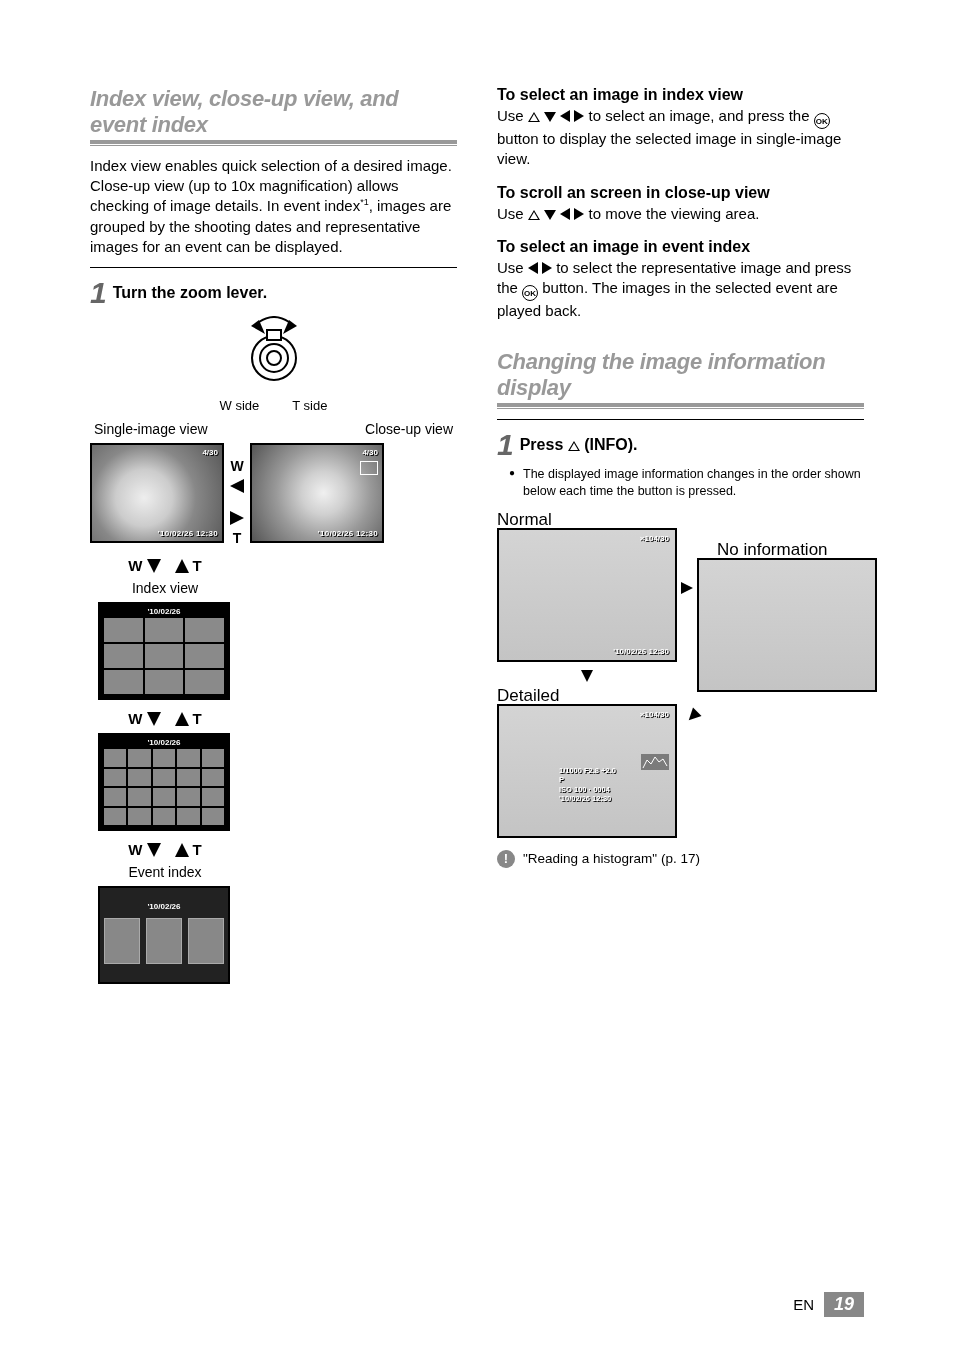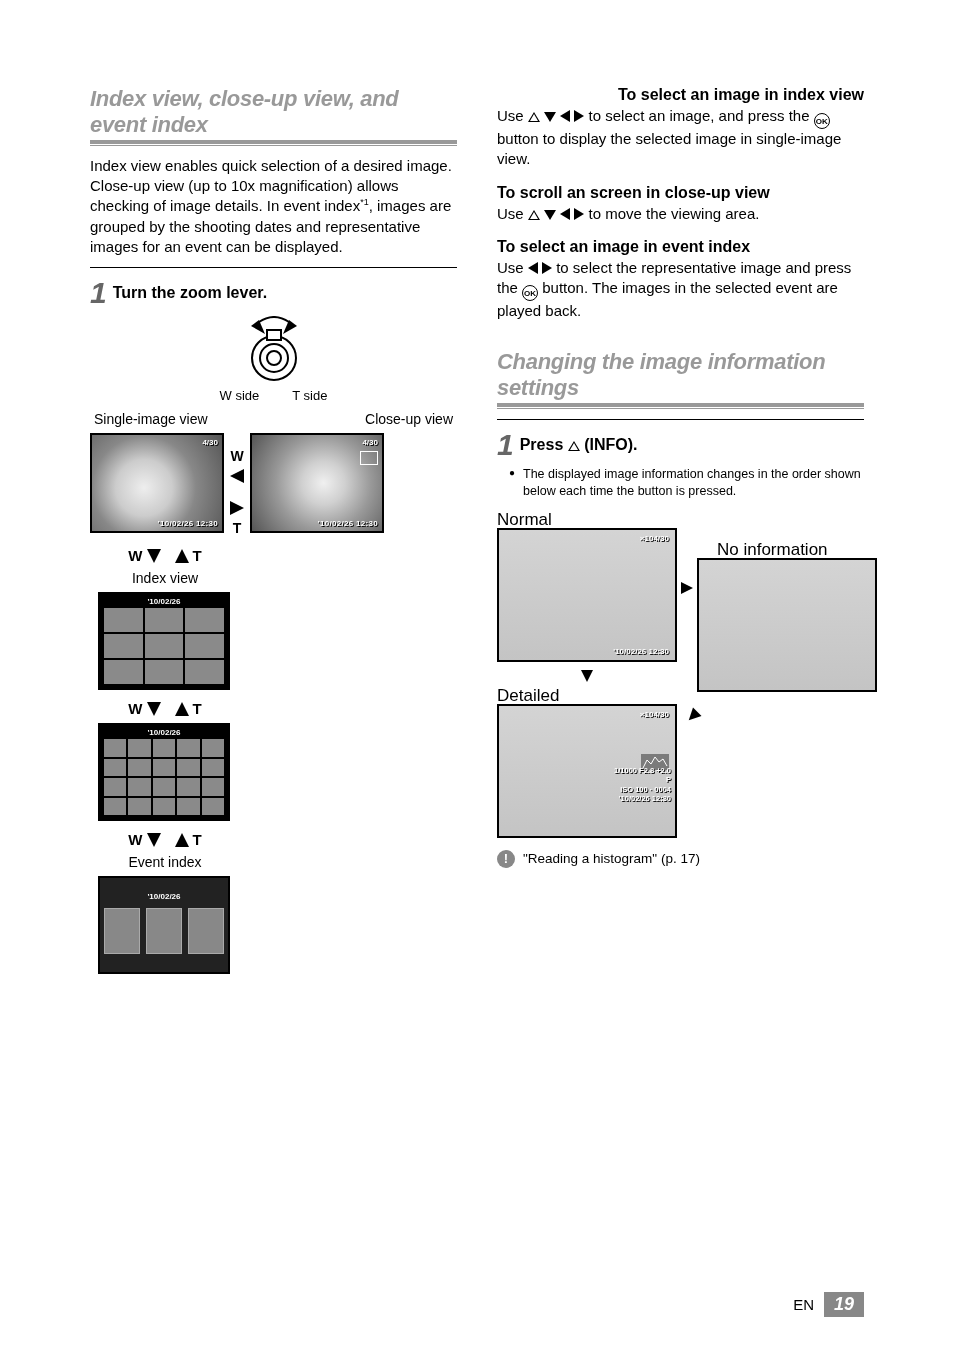--- a/index.html
+++ b/index.html
@@ -10,21 +10,21 @@
   .section-title::after { content:""; position:absolute; left:0; right:0; bottom:-6px; height:1px; background:#999; }
   .body-text { font-size: 15px; line-height: 1.35; margin-bottom: 4px; }
   .footnote { font-size: 12px; line-height: 1.32; padding-left: 14px; text-indent: -14px; }
   .sup { font-size: 9px; vertical-align: super; }
   .hr-thin { border: none; border-top: 1px solid #000; margin: 10px 0 8px 0; }
   .step-line { display:flex; align-items:center; gap:6px; }
   .step-num { font-family: Arial, sans-serif; font-style: italic; font-weight: 900; font-size: 30px; color: #666; }
   .step-text { font-weight: bold; font-size: 16px; }
   .diagram-area { margin-top: 6px; }
   .zoom-dial { display:flex; flex-direction:column; align-items:center; margin-bottom:8px; }
-  .wt-labels { display:flex; justify-content:center; gap:33px; font-size:13px; margin-top:2px; }
+  .wt-labels { display:flex; justify-content:center; gap:33px; font-size:13px; margin-top:12px; }
   .view-labels { display:flex; justify-content:space-between; font-size:14px; margin: 8px 4px 6px 4px; }
   .dual-screens { display:flex; align-items:flex-start; gap:6px; }
   .screen { width: 134px; height: 100px; border:2px solid #000; background:#7a7a7a; position:relative; overflow:hidden; font-size:8px; color:#fff; }
   .screen .br { position:absolute; bottom:3px; right:4px; font-weight:bold; text-shadow:1px 1px 0 #000; letter-spacing:0.3px;}
   .screen .tr { position:absolute; top:3px; right:4px; font-weight:bold; text-shadow:1px 1px 0 #000; }
   .wt-col { display:flex; flex-direction:column; align-items:center; gap:24px; padding-top:14px; }
   .wt-col .lbl { font-weight:bold; font-size:14px; }
   .arrow-left { width:0; height:0; border-top:7px solid transparent; border-bottom:7px solid transparent; border-right:14px solid #000; }
   .arrow-right { width:0; height:0; border-top:7px solid transparent; border-bottom:7px solid transparent; border-left:14px solid #000; }
   .arrow-down { width:0; height:0; border-left:7px solid transparent; border-right:7px solid transparent; border-top:14px solid #000; }
@@ -49,21 +49,21 @@
   .tri-up-o { width:0;height:0;border-left:6px solid transparent;border-right:6px solid transparent;border-bottom:10px solid #000; position:relative; display:inline-block; vertical-align:-1px;}
   .tri-up-o::after{content:"";position:absolute;left:-4px;top:2px;width:0;height:0;border-left:4px solid transparent;border-right:4px solid transparent;border-bottom:7px solid #fff;}
   .ok-circle { display:inline-block; width:16px; height:16px; border:1px solid #000; border-radius:50%; font-size:8px; line-height:15px; text-align:center; vertical-align:-3px; font-weight:bold;}
   .bullet-note { font-size:12.5px; line-height:1.35; padding-left:26px; position:relative; margin-top:4px;}
   .bullet-note::before { content:"●"; position:absolute; left:12px; top:0; font-size:10px;}
   .info-diagram { position:relative; margin-top:10px; height: 340px; }
   .info-label { font-size:17px; position:absolute; }
   .info-screen { position:absolute; width:180px; height:134px; border:2px solid #000; background:#bfbfbf; overflow:hidden; font-size:8px; color:#fff;}
   .info-screen .row-top { position:absolute; top:4px; left:6px; right:6px; display:flex; justify-content:flex-end; font-weight:bold; text-shadow:1px 1px 0 #000;}
   .info-screen .br { position:absolute; bottom:4px; right:6px; font-weight:bold; text-shadow:1px 1px 0 #000;}
-  .info-screen.det .overlay { position:absolute; right:4px; top:60px; bottom:4px; left:60px; font-size:7.5px; color:#fff; text-align:right; line-height:1.25; font-weight:bold; text-shadow:1px 1px 0 #000;}
+  .info-screen.det .overlay { position:absolute; right:4px; top:60px; bottom:4px; left:60px; font-size:7.5px; color:#fff; line-height:1.25; font-weight:bold; text-shadow:1px 1px 0 #000;}
   .info-arrow { position:absolute; width:0; height:0; }
   .ref-line { font-size:13.5px; display:flex; align-items:center; gap:8px; }
   .excl-circ { width:18px; height:18px; border-radius:50%; background:#888; color:#fff; font-weight:bold; text-align:center; line-height:18px; font-size:13px;}
   .footer { position:absolute; bottom:40px; right:90px; display:flex; align-items:center; gap:10px; font-size:15px;}
   .page-num-box { background:#888; color:#fff; font-weight:bold; font-style:italic; padding:2px 10px; font-size:18px;}
   
   .rose { position:absolute; inset:0; background: radial-gradient(circle at 40% 55%, #eee 0%, #ccc 30%, #888 55%, #555 100%); }
   .rose2 { position:absolute; inset:0; background: radial-gradient(circle at 55% 50%, #f0f0f0 0%, #d0d0d0 25%, #999 55%, #555 100%); }
   .ladder { position:absolute; inset:0; background: linear-gradient(#d4d4d4,#c4c4c4); }
   .dial-svg { width:90px; height:70px; }
@@ -211,21 +211,21 @@
         <div class="date">'10/02/26</div>
         <div class="event-thumb"></div>
           <div class="event-thumb"></div>
           <div class="event-thumb"></div>
       </div>
     </div>
   </div>
 
   <div class="col">
 
-    <div class="subhead" style="margin-top:0;text-align:right;">To select an image in index view</div>
+    <div class="subhead" style="margin-top:0;">To select an image in index view</div>
     <p class="body-text">
       <span>Use </span>
       <span class="tri-up-o"></span>
       <span class="tri-down"></span>
       <span class="tri-left"></span>
       <span class="tri-right"></span>
       <span> to select an image, and press the </span>
       <span class="ok-circle">OK</span>
       <span> button to display the selected image in single-image view.</span>
     </p>
@@ -244,21 +244,21 @@
     <p class="body-text">
       <span>Use </span>
       <span class="tri-left"></span>
       <span class="tri-right"></span>
       <span> to select the representative image and press the </span>
       <span class="ok-circle">OK</span>
       <span> button. The images in the selected event are played back.</span>
     </p>
 
     <div style="height:24px;"></div>
-    <div class="section-title">Changing the image information settings</div>
+    <div class="section-title">Changing the image information display</div>
 
     <hr class="hr-thin">
 
     <div class="step-line">
       <span class="step-num">1</span>
       <span class="step-text">
         <span>Press </span>
         <span class="tri-up-o"></span>
         <span> (INFO).</span>
       </span>

